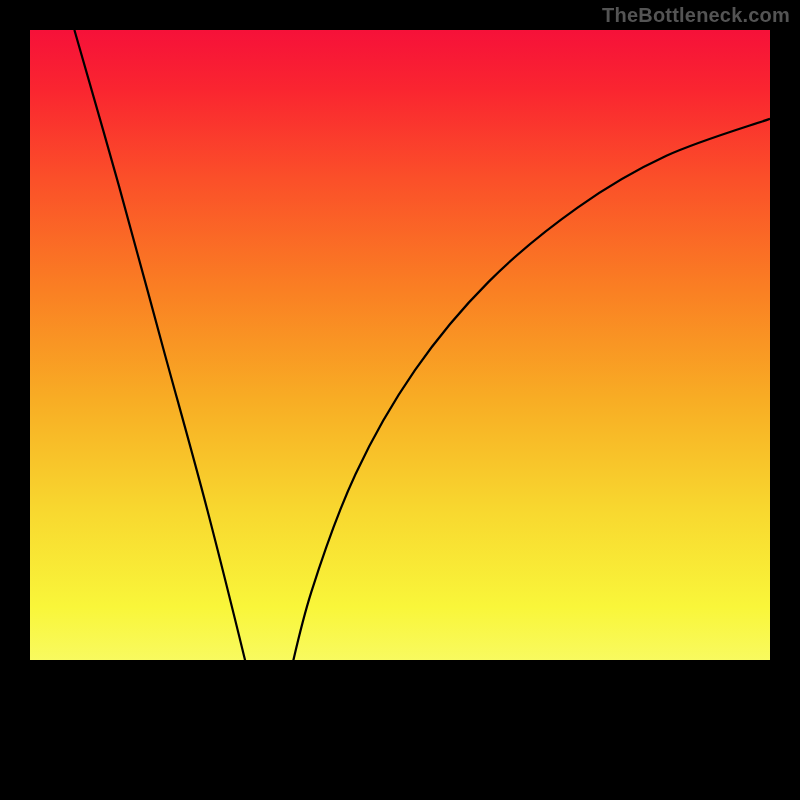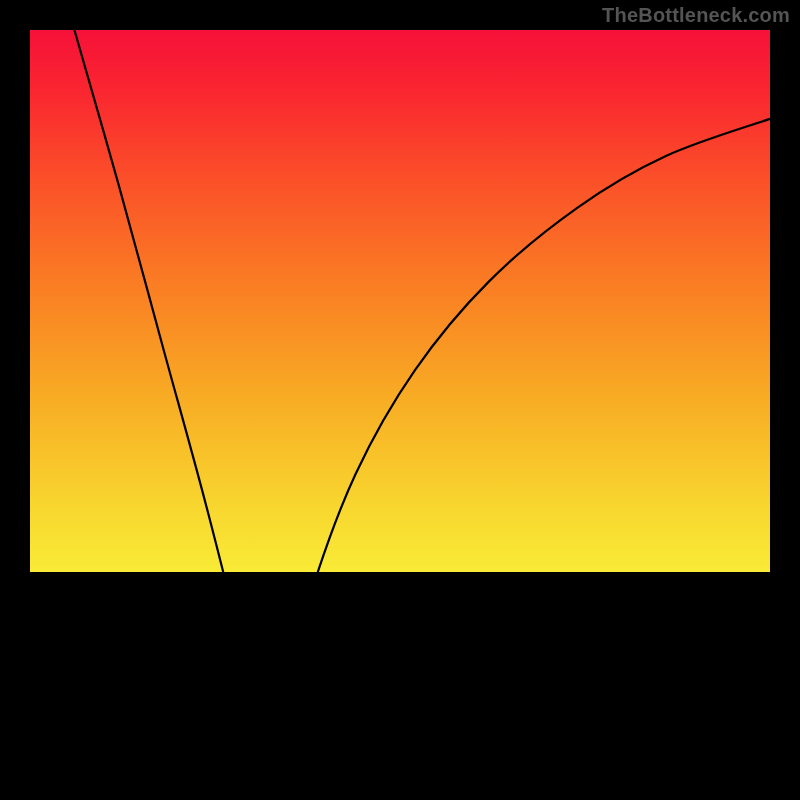--- a/index.html
+++ b/index.html
@@ -6,21 +6,21 @@
     margin: 0;
     padding: 0;
     width: 800px;
     height: 800px;
     background: #000;
     font-family: Arial, Helvetica, sans-serif;
   }
   .frame {
     position: relative;
     width: 800px;
-    height: 572px;
+    height: 660px;
     background: #000;
     overflow: hidden;
   }
   .watermark {
     position: absolute;
     top: 4px;
     right: 10px;
     color: #545454;
     font-size: 20px;
     font-weight: 600;

